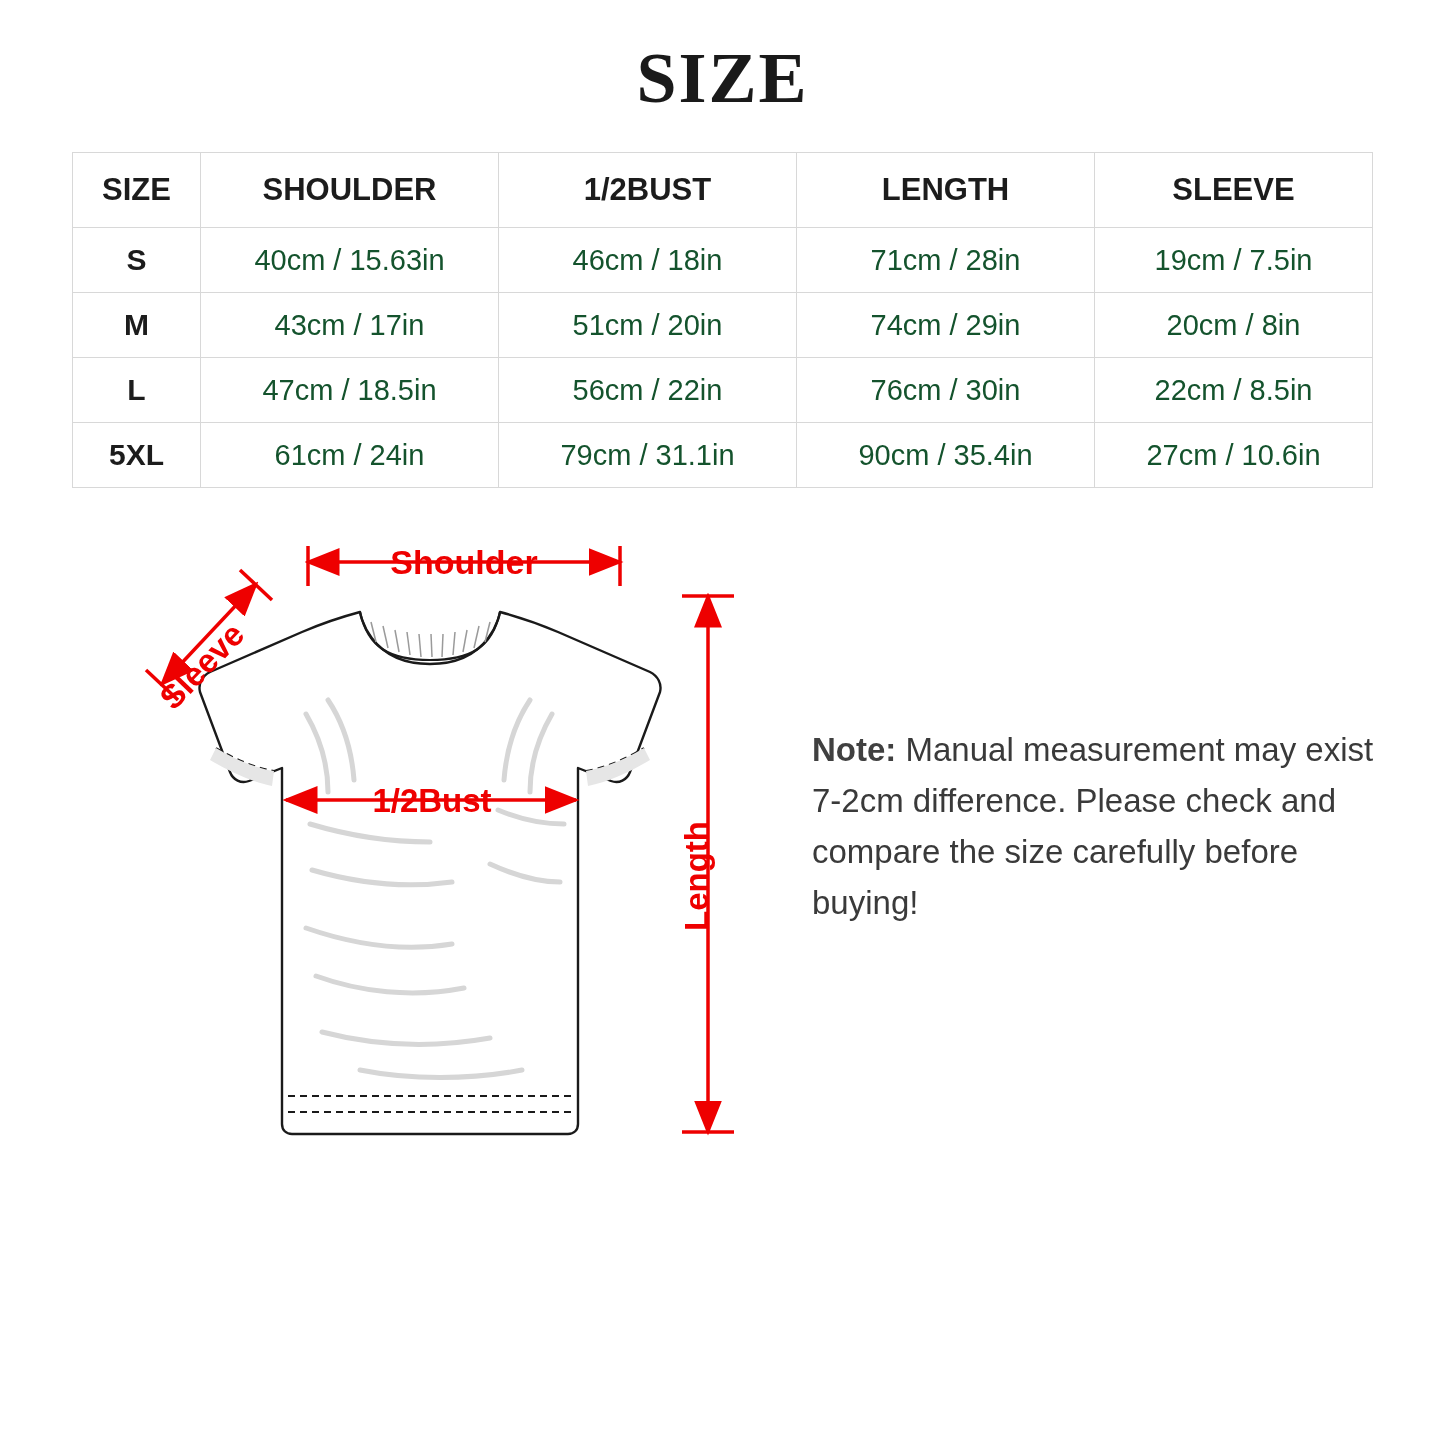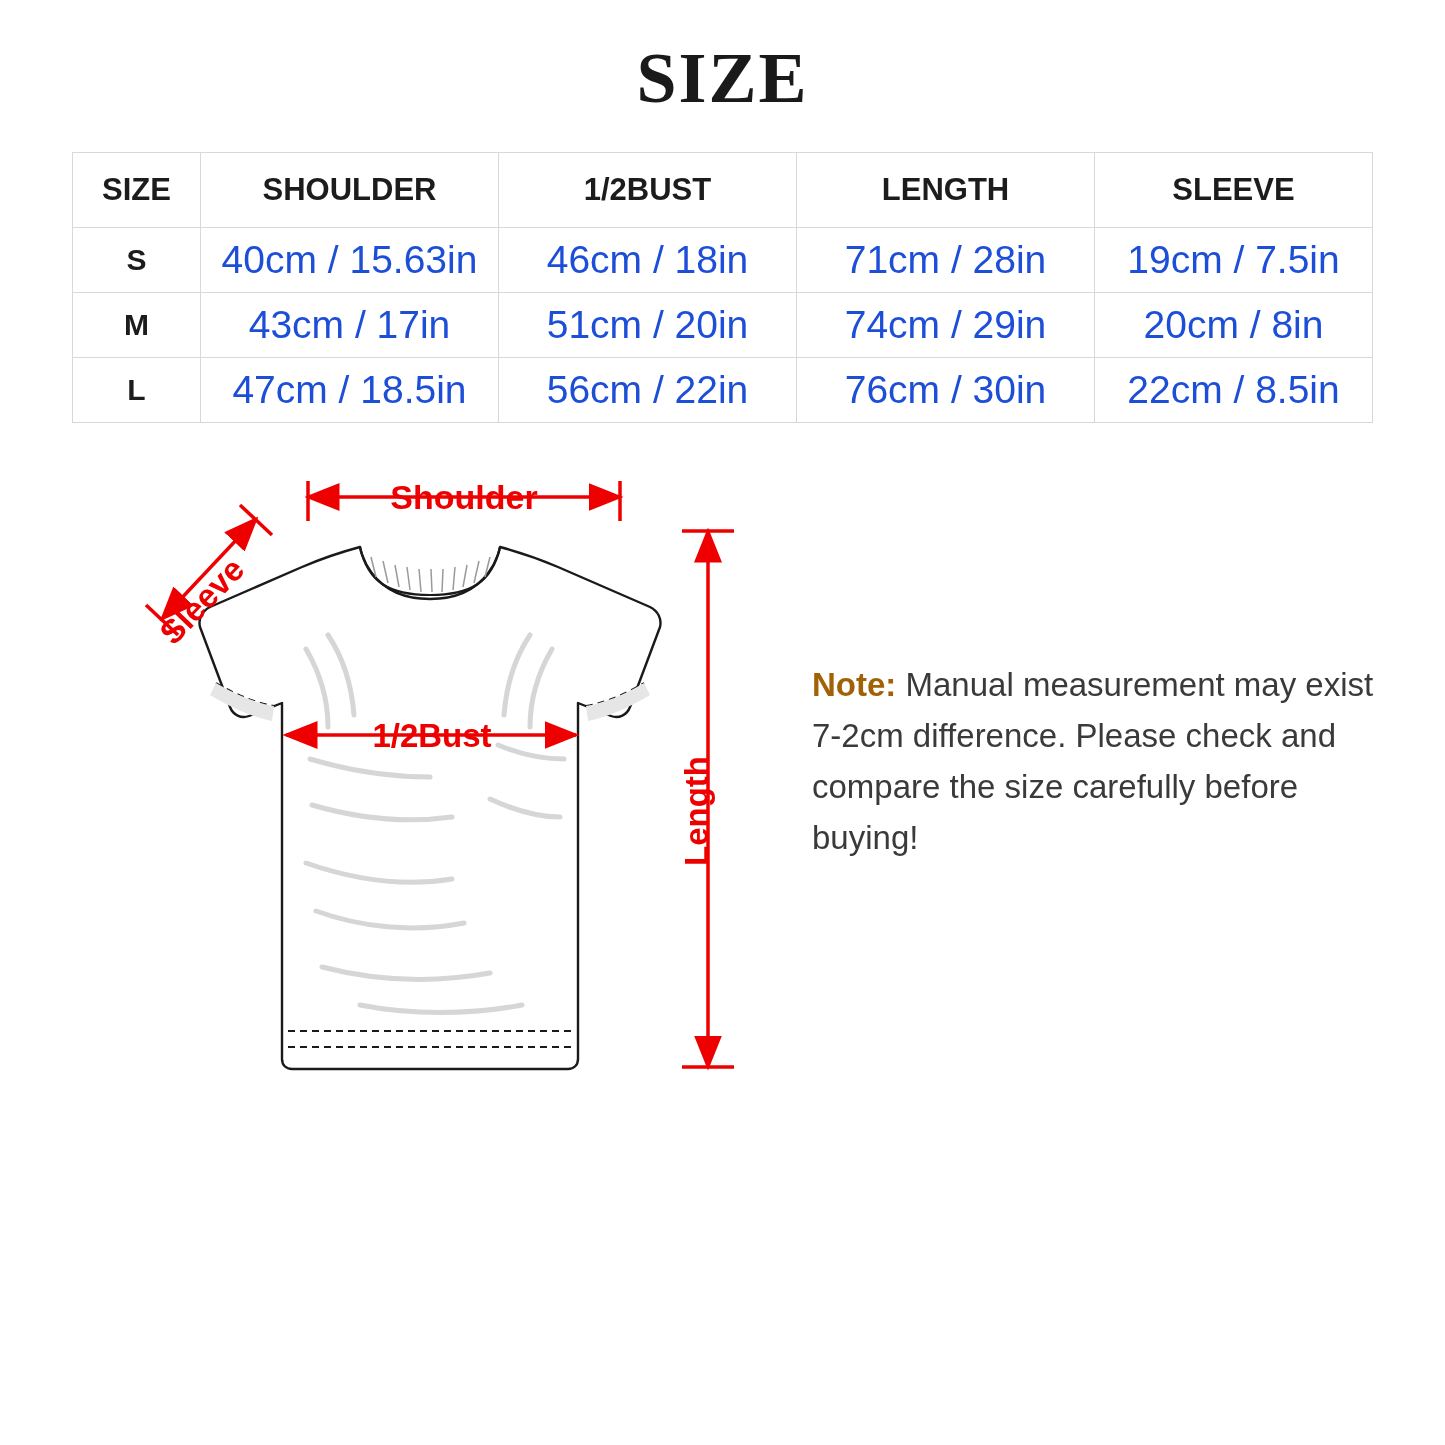--- a/index.html
+++ b/index.html
@@ -50,23 +50,23 @@
     font-weight: 700;
     color: #1c1c1c;
     height: 74px;
   }
   table.size-table td.sz {
     font-size: 30px;
     font-weight: 700;
     color: #1c1c1c;
   }
   table.size-table td.val {
-    font-size: 39px;
+    font-size: 29px;
     font-weight: 400;
-    color: #1d4ed8;
+    color: #14532d;
   }
   col.c-size   { width: 128px; }
   col.c-sh     { width: 298px; }
   col.c-bust   { width: 298px; }
   col.c-len    { width: 298px; }
   col.c-sleeve { width: 278px; }
 
   
   .lower {
     position: relative;
@@ -84,21 +84,21 @@
   .note {
     position: absolute;
     left: 812px;
     top: 200px;
     width: 570px;
     font-size: 33px;
     line-height: 1.55;
     color: #3a3a3a;
   }
   .note b {
-    color: #a16207;
+    color: #404040;
     font-weight: 700;
   }
 </style>
 </head>
 <body>
 
 <div class="title">SIZE</div>
 
 <div class="table-wrap">
   <table class="size-table">
@@ -132,20 +132,27 @@
         <td class="val">51cm / 20in</td>
         <td class="val">74cm / 29in</td>
         <td class="val">20cm / 8in</td>
       </tr>
       <tr>
         <td class="sz">L</td>
         <td class="val">47cm / 18.5in</td>
         <td class="val">56cm / 22in</td>
         <td class="val">76cm / 30in</td>
         <td class="val">22cm / 8.5in</td>
+      </tr>
+      <tr>
+        <td class="sz">5XL</td>
+        <td class="val">61cm / 24in</td>
+        <td class="val">79cm / 31.1in</td>
+        <td class="val">90cm / 35.4in</td>
+        <td class="val">27cm / 10.6in</td>
       </tr>
     </tbody>
   </table>
 </div>
 
 <div class="lower">
 
   <div class="shirt-area">
     <svg width="740" height="660" viewBox="0 0 740 660">
       <defs>

